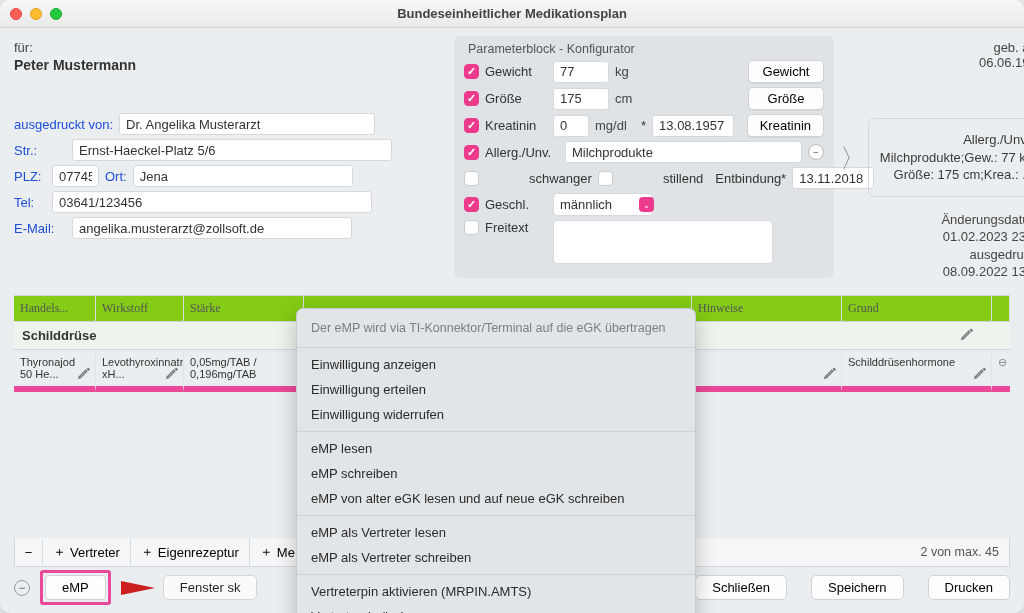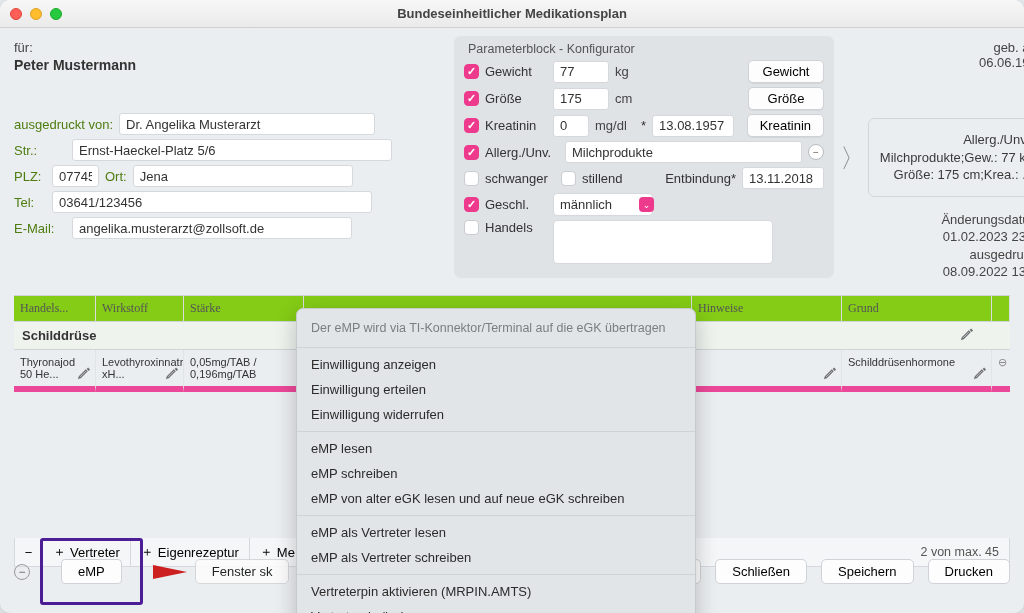--- a/index.html
+++ b/index.html
@@ -43,21 +43,21 @@
   
   .toparea { display:flex; align-items:flex-start; }
   .left-col { flex: 0 0 440px; padding-top:4px;}
   .mid-col  { flex: 0 0 380px; }
   .right-col{ flex:1; text-align:right; padding-top:4px; position:relative;}
 
   .fuer-label { font-size:13px; color:#444; }
   .patient-name { font-weight:700; font-size:14px; margin-top:2px; }
 
   .fieldrow { display:flex; align-items:center; gap:6px; margin-top:4px;}
-  .fieldrow label { font-size:13px; color:#4d7c0f; white-space:nowrap;}
+  .fieldrow label { font-size:13px; color:#1d4ed8; white-space:nowrap;}
   .textin {
     background:#fff; border:1px solid #d5d9dd; border-radius:3px;
     padding:3px 6px; font-size:13px; color:#333;
     height:22px; line-height:16px;
   }
   .left-col .block2 { margin-top:40px; }
 
   
   .pblock {
     background:#dfe3e6; border-radius:7px;
@@ -68,21 +68,21 @@
   .prow { display:flex; align-items:center; gap:6px; margin:4px 0; }
   .chk {
     width:15px; height:15px; border-radius:4px;
     border:1px solid #c9ccd0; background:#fff;
     display:inline-flex; align-items:center; justify-content:center;
     font-size:11px; color:#fff; flex:0 0 15px;
   }
   .chk.on { background:#ee3a8c; border-color:#ee3a8c; }
   .chk.on::after{ content:"✓"; font-weight:700; }
   .plabel { width:62px; font-size:13px;}
-  .psmall { width:50px; }
+  .psmall { width:50px;margin-left:44px; }
   .num { width:56px; }
   .unit { width:36px; font-size:13px; color:#444;}
   .btn {
     background:#fdfdfd; border:1px solid #cfd3d7; border-radius:5px;
     padding:3px 12px; font-size:13px; cursor:pointer;
     box-shadow:0 1px 0 rgba(0,0,0,.05);
   }
   .btn.wide{min-width:76px; text-align:center;}
   .flexspacer{flex:1;}
   .tinyicon{
@@ -156,23 +156,23 @@
     padding:5px 10px; font-size:13px; cursor:pointer;
     display:flex; align-items:center; gap:4px;
   }
   .addbtn.icononly{width:28px;justify-content:center;padding:5px 0;}
   .counter{ margin-left:auto; padding:5px 10px; font-size:12.5px; color:#555;}
   .bottombar{
     position:absolute; left:14px; right:14px; bottom:8px;
     display:flex; align-items:center; gap:10px;
   }
   .bottombar .left{ display:flex; align-items:center; gap:10px;}
-  .bottombar .right{ margin-left:auto; display:flex; gap:14px;}
+  .bottombar .right{ margin-left:auto; display:flex; gap:24px;}
   .empbox{
-    border:3px solid #4c1d95; border-radius:3px; padding:18px;
+    border:3px solid #ec4899; border-radius:3px; padding:2px;
     display:inline-block;
   }
   .emp-inner{
     background:#fdfdfd;border:1px solid #cfd3d7;border-radius:4px;
     padding:4px 16px;font-size:13px;
   }
   .redarrow{
     width:0;height:0;border-top:7px solid transparent;border-bottom:7px solid transparent;
     border-left:34px solid #cc1f1f; margin-right:-2px;
   }
@@ -304,21 +304,21 @@
             <span class="chk on"></span>
             <span class="plabel">Geschl.</span>
             <span class="genderbox">
               <span>männlich</span>
               <span class="gendercaret">⌄</span>
             </span>
           </div>
 
           <div class="prow" style="align-items:flex-start">
             <span class="chk"></span>
-            <span class="plabel">Handels</span>
+            <span class="plabel">Freitext</span>
             <div class="freitext"></div>
           </div>
         </div>
       </div>
 
       <span class="bigarrow">〉</span>
 
       <div class="right-col">
         <div style="font-size:13px;color:#444">
           <span>geb. am:</span><br>

